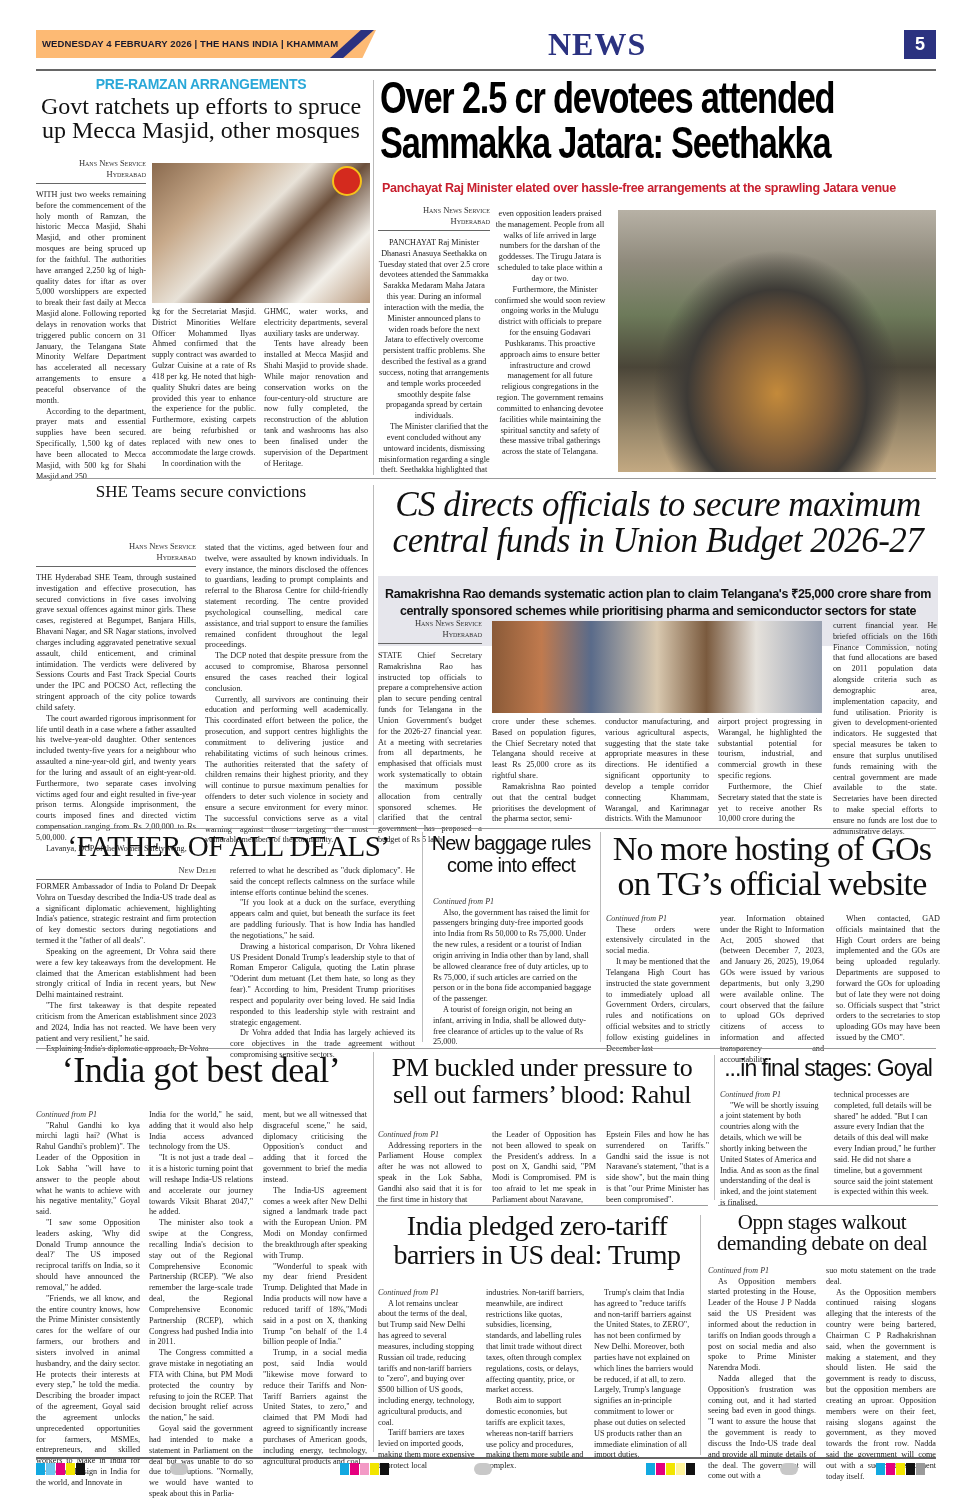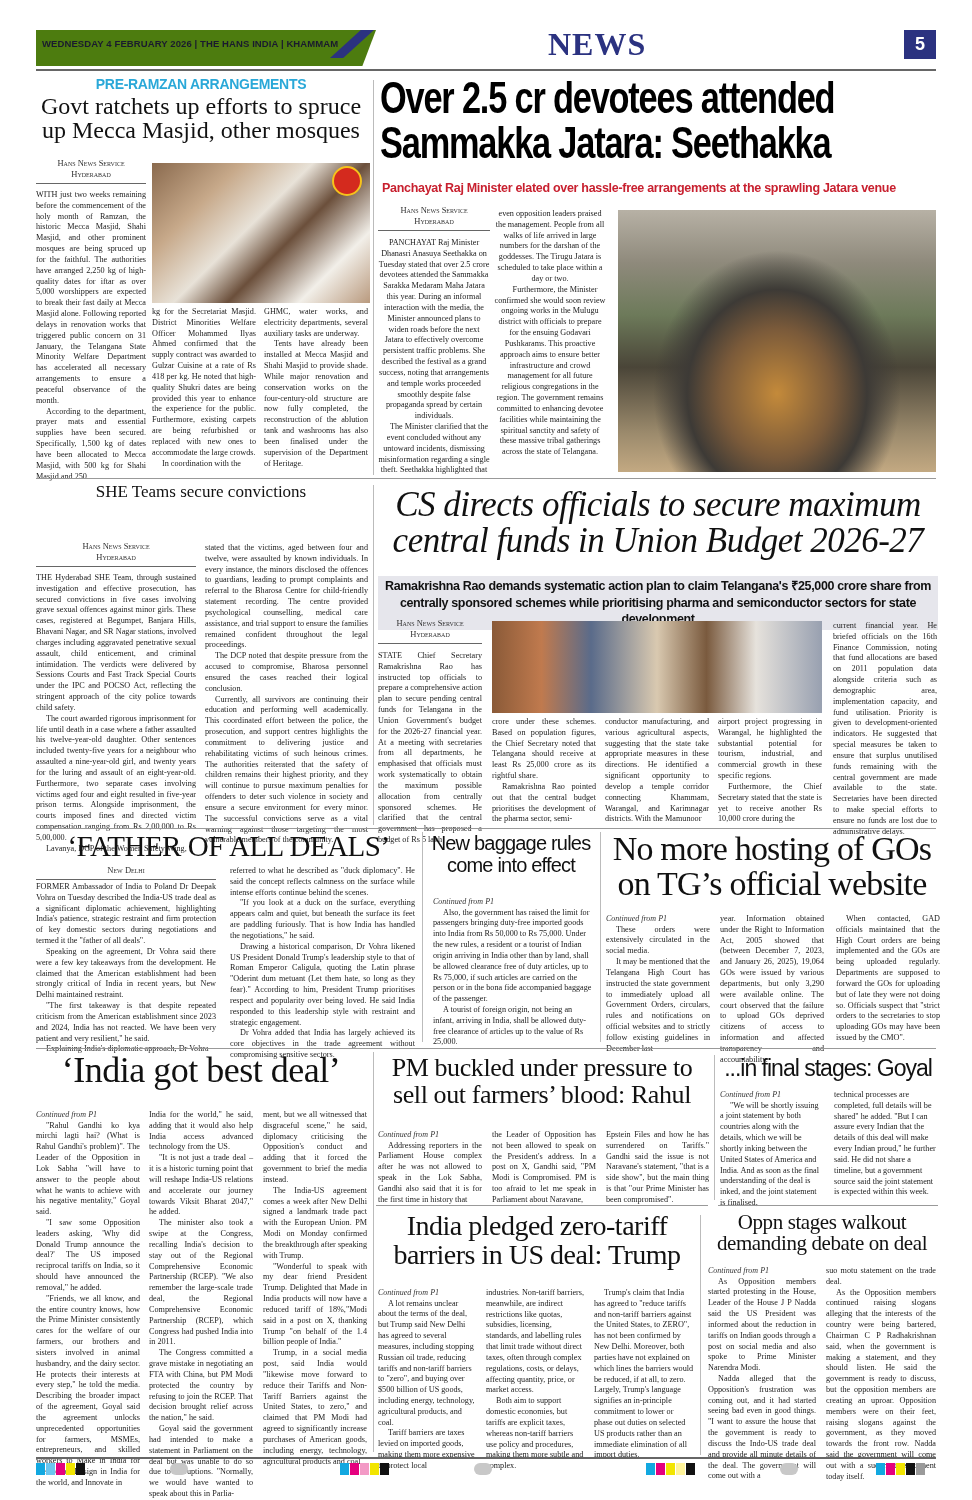--- a/index.html
+++ b/index.html
@@ -1,30 +1,30 @@
 <!DOCTYPE html>
 <html><head>
 <meta charset="utf-8">
 <style>
 *{box-sizing:border-box;margin:0;padding:0}
 body{width:972px;height:1500px;background:#fff;font-family:"Liberation Serif","DejaVu Serif",serif;color:#222;position:relative;overflow:hidden}
 .abs{position:absolute}
-.topbar{left:36px;top:30px;width:340px;height:36px;background:#4d7c0f;clip-path:polygon(0 0,100% 0,96% 100%,0 100%)}
+.topbar{left:36px;top:30px;width:340px;height:28px;background:#fdba74;clip-path:polygon(0 0,100% 0,96% 100%,0 100%)}
 .topbar span{position:absolute;left:6px;top:8px;font-family:"Liberation Sans",sans-serif;font-weight:bold;font-size:9.5px;letter-spacing:.1px;color:#1a1a2e}
 .slash{left:330px;top:30px;width:44px;height:28px;background:#2b3280;clip-path:polygon(70% 0,100% 0,30% 100%,0 100%)}
 .news{left:548px;top:26px;font-family:"Liberation Serif",serif;font-weight:bold;font-size:32px;color:#2b3280;letter-spacing:1px}
 .pageno{left:904px;top:30px;width:32px;height:29px;background:#2b3280;color:#fff;font-family:"Liberation Sans",sans-serif;font-weight:bold;font-size:18px;text-align:center;line-height:29px}
 .rule{height:2px;background:#666}
 .hr{height:1px;background:#999}
 .vr{width:1px;background:#bbb}
 .kicker{font-family:"Liberation Sans",sans-serif;font-weight:bold;color:#2aa8d8;font-size:14px;text-align:center;letter-spacing:-.3px}
 .hd{font-family:"Liberation Serif",serif;color:#111;text-align:center;line-height:1.02}
 .hd-cond{font-family:"Liberation Sans",sans-serif;font-weight:bold;color:#000;line-height:1.02;letter-spacing:-1.5px;transform-origin:left top}
 .sub-red{font-family:"Liberation Sans",sans-serif;font-weight:bold;color:#c8202f;font-size:12.5px;letter-spacing:-.3px}
-.by{font-family:"Liberation Serif",serif;font-variant:small-caps;font-size:8.5px;text-align:center;color:#333;line-height:1.3}
+.by{font-family:"Liberation Serif",serif;font-variant:small-caps;font-size:8.5px;text-align:right;color:#333;line-height:1.3}
 .byline-rule{height:1px;background:#666;margin:3px 0 6px}
 .body{font-size:8.2px;line-height:1.32;text-align:justify;color:#222;hyphens:auto}
 .body p{text-indent:10px}
 .body p.first{text-indent:0}
 .cont{font-style:italic;font-size:8px;color:#333}
 .photo{overflow:hidden}
 .ph-mosque{background:linear-gradient(135deg,#8a6a4e 0%,#c7a98a 25%,#e8e2d8 45%,#6b4f3b 60%,#f2efe9 80%,#b99a7e 100%)}
 .ph-jatara{background:radial-gradient(ellipse at 50% 70%,#c48a3a 0%,#7a5a3a 25%,#3d3a36 40%,transparent 55%),linear-gradient(180deg,#b7b1a5 0%,#8f8a7c 20%,#6d7a5a 40%,#4a4538 60%,#9b8a6c 85%,#c3a982 100%)}
 .ph-meet{background:linear-gradient(90deg,#8a5a38 0%,#c07a4e 15%,#5a6b8a 30%,#d9c9b0 50%,#7a5a3e 65%,#e6e2dc 80%,#98a0b0 100%)}
 .badge{width:30px;height:30px;border-radius:50%;background:#d42a1e;border:2px solid #f6c21c}
@@ -115,21 +115,21 @@
   <p>The DCP noted that despite pressure from the accused to compromise, Bharosa personnel ensured the cases reached their logical conclusion.</p>
   <p>Currently, all survivors are continuing their education and performing well academically. This coordinated effort between the police, the prosecution, and support centres highlights the commitment to delivering justice and rehabilitating victims of such heinous crimes. The authorities reiterated that the safety of children remains their highest priority, and they will continue to pursue maximum penalties for offenders to deter such violence in society and ensure a secure environment for every minor. The successful convictions serve as a vital warning against those targeting the most vulnerable members of the community.</p>
 </div>
 
 <div class="abs vr" style="left:373px;top:485px;height:340px"></div>
 
 <div class="abs hd" style="left:378px;top:487px;width:560px;font-size:35px;font-style:italic;letter-spacing:-.5px">
   <div>CS directs officials to secure maximum</div>
   <div>central funds in Union Budget 2026-27</div>
 </div>
-<div class="abs subbox" style="left:378px;top:576px;width:560px;padding:2px 0">
+<div class="abs subbox" style="left:378px;top:576px;width:560px;padding:10px 0">
   <div>Ramakrishna Rao demands systematic action plan to claim Telangana's ₹25,000 crore share from</div>
   <div>centrally sponsored schemes while prioritising pharma and semiconductor sectors for state development</div>
 </div>
 <div class="abs" style="left:378px;top:618px;width:104px">
   <div class="by">Hans News Service</div>
   <div class="by">Hyderabad</div>
   <div class="byline-rule"></div>
 </div>
 <div class="abs body" style="left:378px;top:651px;width:104px">
   <p class="first">STATE Chief Secretary Ramakrishna Rao has instructed top officials to prepare a comprehensive action plan to secure pending central funds for Telangana in the Union Government's budget for the 2026-27 financial year. At a meeting with secretaries from all departments, he emphasised that officials must work systematically to obtain the maximum possible allocation from centrally sponsored schemes. He clarified that the central government has proposed a budget of Rs 5 lakh</p>

